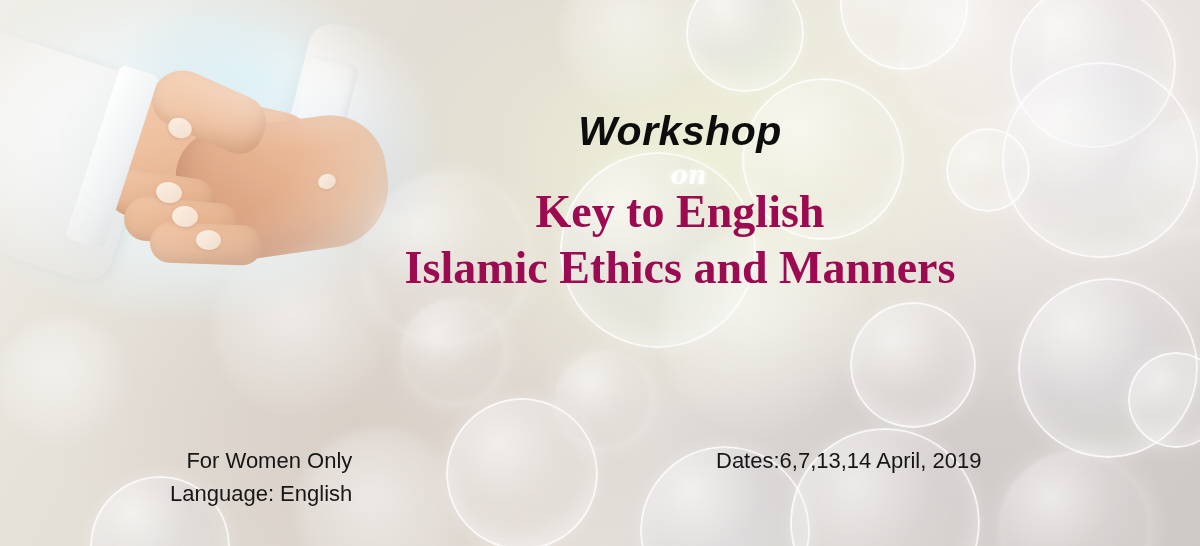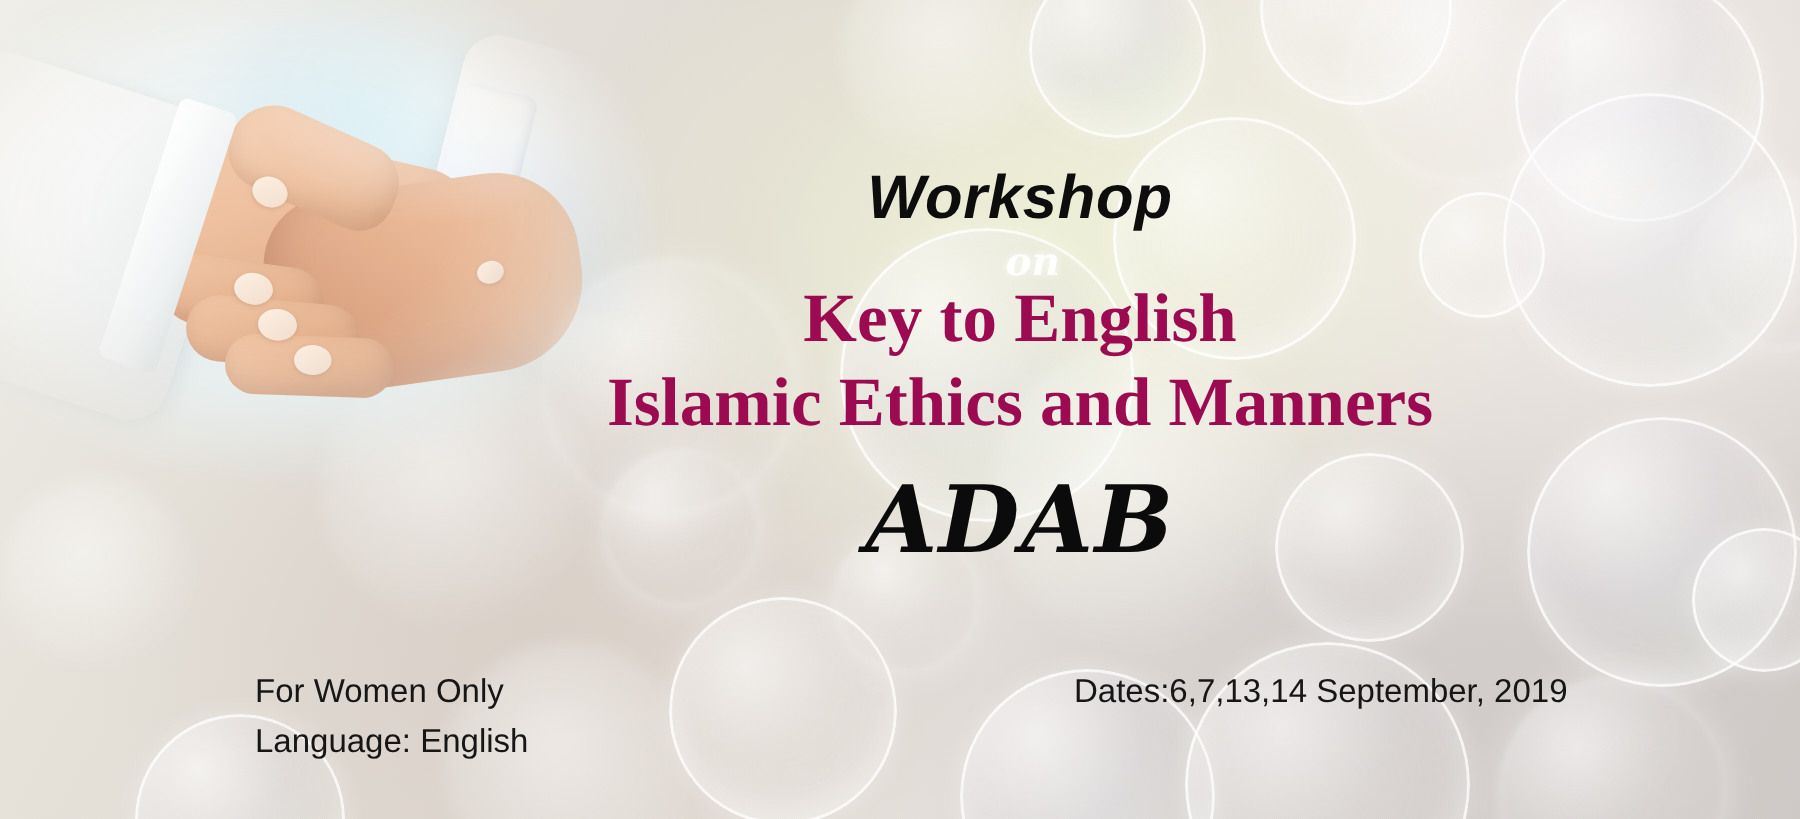--- a/index.html
+++ b/index.html
@@ -251,21 +251,21 @@
   .detail-right {
     position: absolute;
     left: 716px;
     top: 444px;
     font-family: "Liberation Sans", sans-serif;
     font-size: 22px;
     line-height: 33px;
     color: #161616;
     font-weight: normal;
   }
-  .detail-line { white-space: nowrap; }
+  .detail-line { white-space: nowrap; text-align: right; }
 </style>
 </head>
 <body>
 
 <div class="banner">
 
   <div class="bokeh-layer">
     <div class="bubble vsoft" style="left:560px; top:-40px; width:150px; height:150px;"></div>
     <div class="bubble tinted" style="left:686px; top:-26px; width:118px; height:118px;"></div>
     <div class="bubble" style="left:840px; top:-58px; width:128px; height:128px;"></div>
@@ -311,25 +311,24 @@
     <div class="nail n4"></div>
     <div class="nail n5"></div>
     <div class="photo-glow"></div>
   </div>
 
   <div class="headline-block">
     <div class="t on-word">on</div>
     <div class="t workshop">Workshop</div>
     <div class="t title1">Key to English</div>
     <div class="t title2">Islamic Ethics and Manners</div>
-    <div class="t adab">ADAB</div>
   </div>
 
   <div class="detail-left">
     <div class="detail-line">For Women Only</div>
     <div class="detail-line">Language: English</div>
   </div>
 
   <div class="detail-right">
-    <div class="detail-line">Dates:6,7,13,14 September, 2019</div>
+    <div class="detail-line">Dates:6,7,13,14 April, 2019</div>
   </div>
 
 </div>
 
 </body></html>

